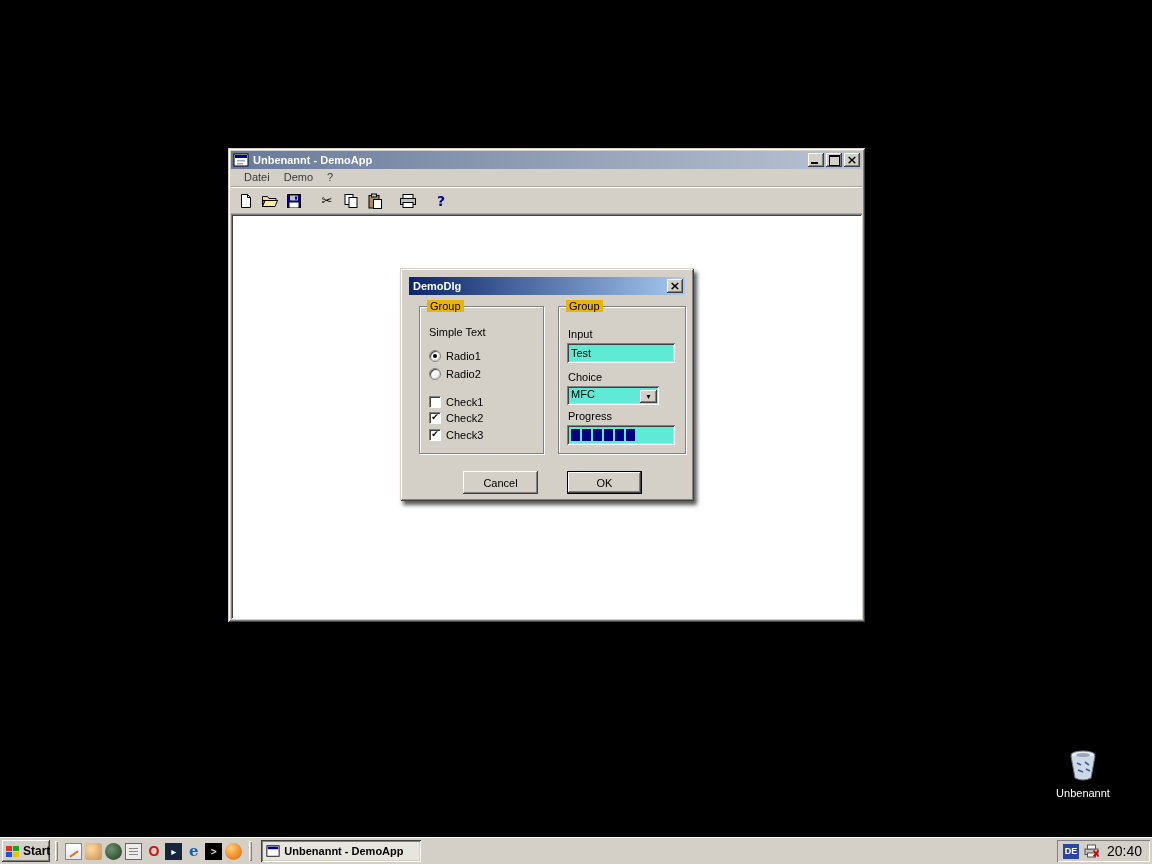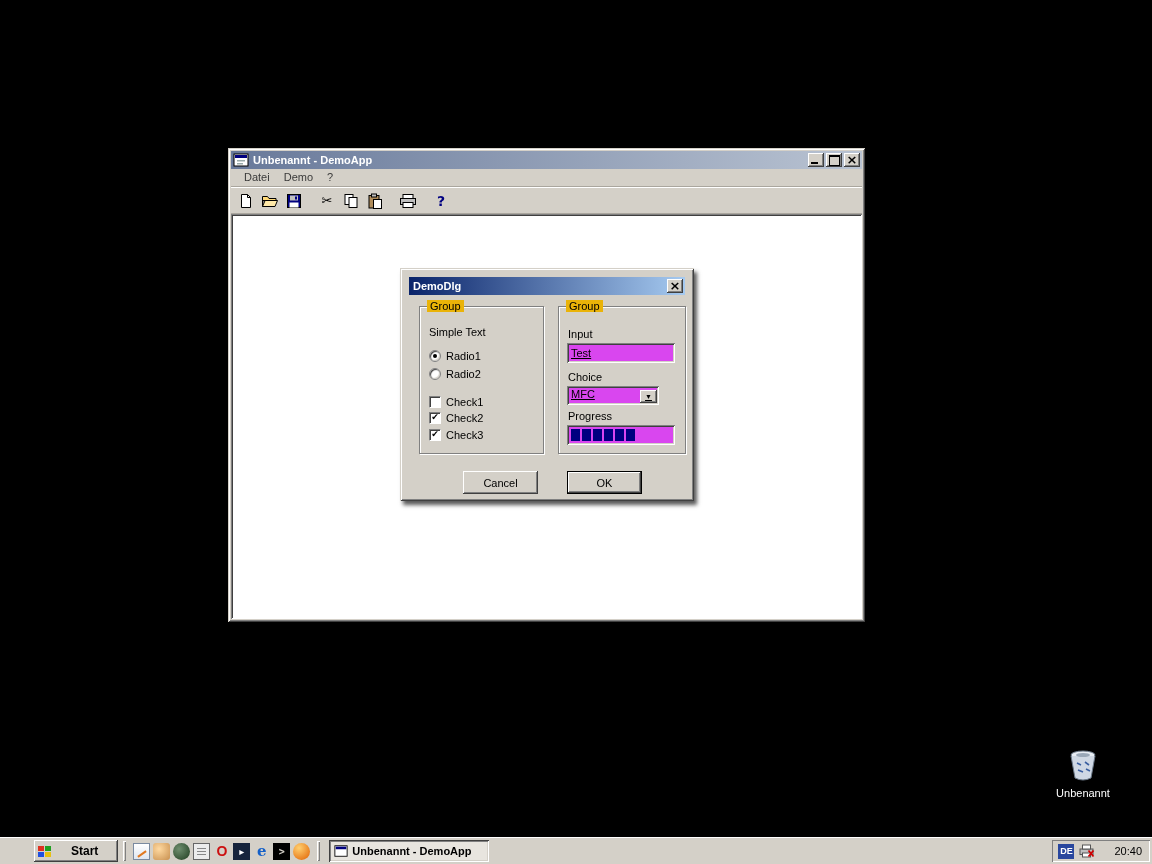--- a/index.html
+++ b/index.html
@@ -7,24 +7,23 @@
   body {
     position: relative;
     background: #000;
     overflow: hidden;
     font-family: "Liberation Sans", "DejaVu Sans", sans-serif;
     font-size: 11px;
     color: #000;
     user-select: none;
   }
   .field {
-    background: #d946ef;
+    background: #5eead4;
     box-shadow: inset 1px 1px #808080, inset -1px -1px #fff,
                 inset 2px 2px #404040, inset -2px -2px #d4d0c8;
-    text-decoration: underline;
   }
 
   
   .main-window {
     position: absolute; left: 228px; top: 148px; width: 637px; height: 474px;
     background: #d4d0c8; padding: 3px;
     display: flex; flex-direction: column;
     box-shadow: inset 1px 1px #d4d0c8, inset -1px -1px #404040,
                 inset 2px 2px #fff, inset -2px -2px #808080,
                 2px 3px 5px rgba(0,0,0,.6);
@@ -140,27 +139,26 @@
   .desktop-icon .di-label { margin-top: 3px; }
 
   
   .taskbar {
     position: absolute; left: 0; bottom: 0; width: 1152px; height: 27px;
     background: #d4d0c8; border-top: 1px solid #fff;
     display: flex; align-items: center; gap: 2px; padding: 2px 2px;
     z-index: 10;
   }
   .start-btn {
-    height: 22px; padding: 0 20px 0 3px;
-    display: flex; align-items: center; gap: 19px;
+    height: 22px; padding: 0 0 0 3px;
+    display: flex; align-items: center; gap: 3px;
     font-weight: bold; font-size: 12px;
     background: #d4d0c8; border: none;
     box-shadow: inset -1px -1px #404040, inset 1px 1px #fff,
                 inset -2px -2px #808080, inset 2px 2px #d4d0c8;
-    margin-left: 32px;
   }
   .tb-handle { width: 3px; height: 20px; margin: 0 3px; box-shadow: inset 1px 1px #fff, inset -1px -1px #808080; }
   .quick-launch { display: flex; align-items: center; gap: 3px; padding: 0 2px; }
   .ql { width: 17px; height: 17px; display: flex; align-items: center; justify-content: center; font-weight: bold; position: relative; }
   .ql1 { background: linear-gradient(#ffffff, #dfe6f0); border: 1px solid #7a8aa0; }
   .ql1::after { content: ""; position: absolute; left: 3px; top: 9px; width: 10px; height: 2px; background: #e07820; transform: rotate(-35deg); }
   .ql2 { background: radial-gradient(circle at 6px 6px, #ffd9a0, #c89050); border-radius: 3px; }
   .ql3 { background: radial-gradient(circle at 6px 6px, #6f8f6f, #1e3c1e); border-radius: 50%; }
   .ql4 { background: #ececec; border: 1px solid #666; }
   .ql4::after { content: ""; width: 9px; height: 1px; background: #888; box-shadow: 0 3px #888, 0 -3px #888; }
@@ -183,21 +181,21 @@
   }
   .tray {
     margin-left: auto; height: 22px;
     display: flex; align-items: center; gap: 5px; padding: 0 8px 0 6px;
     box-shadow: inset 1px 1px #808080, inset -1px -1px #fff;
   }
   .kbd-badge {
     width: 16px; height: 15px; display: flex; align-items: center; justify-content: center;
     background: #29479e; color: #fff; font-size: 9px; font-weight: bold;
   }
-  .clock { font-size: 11px; padding-left: 2px; margin-left: 12px; }
+  .clock { font-size: 14px; padding-left: 2px; }
 </style>
 </head>
 <body>
 
 <div class="main-window">
   <div class="titlebar inactive">
     <span style="display:flex">
       <svg width="16" height="16" viewBox="0 0 16 16">
           <rect x="1" y="2" width="14" height="12" fill="#fff" stroke="#000"></rect>
           <rect x="2" y="3" width="12" height="3" fill="#000080"></rect>

